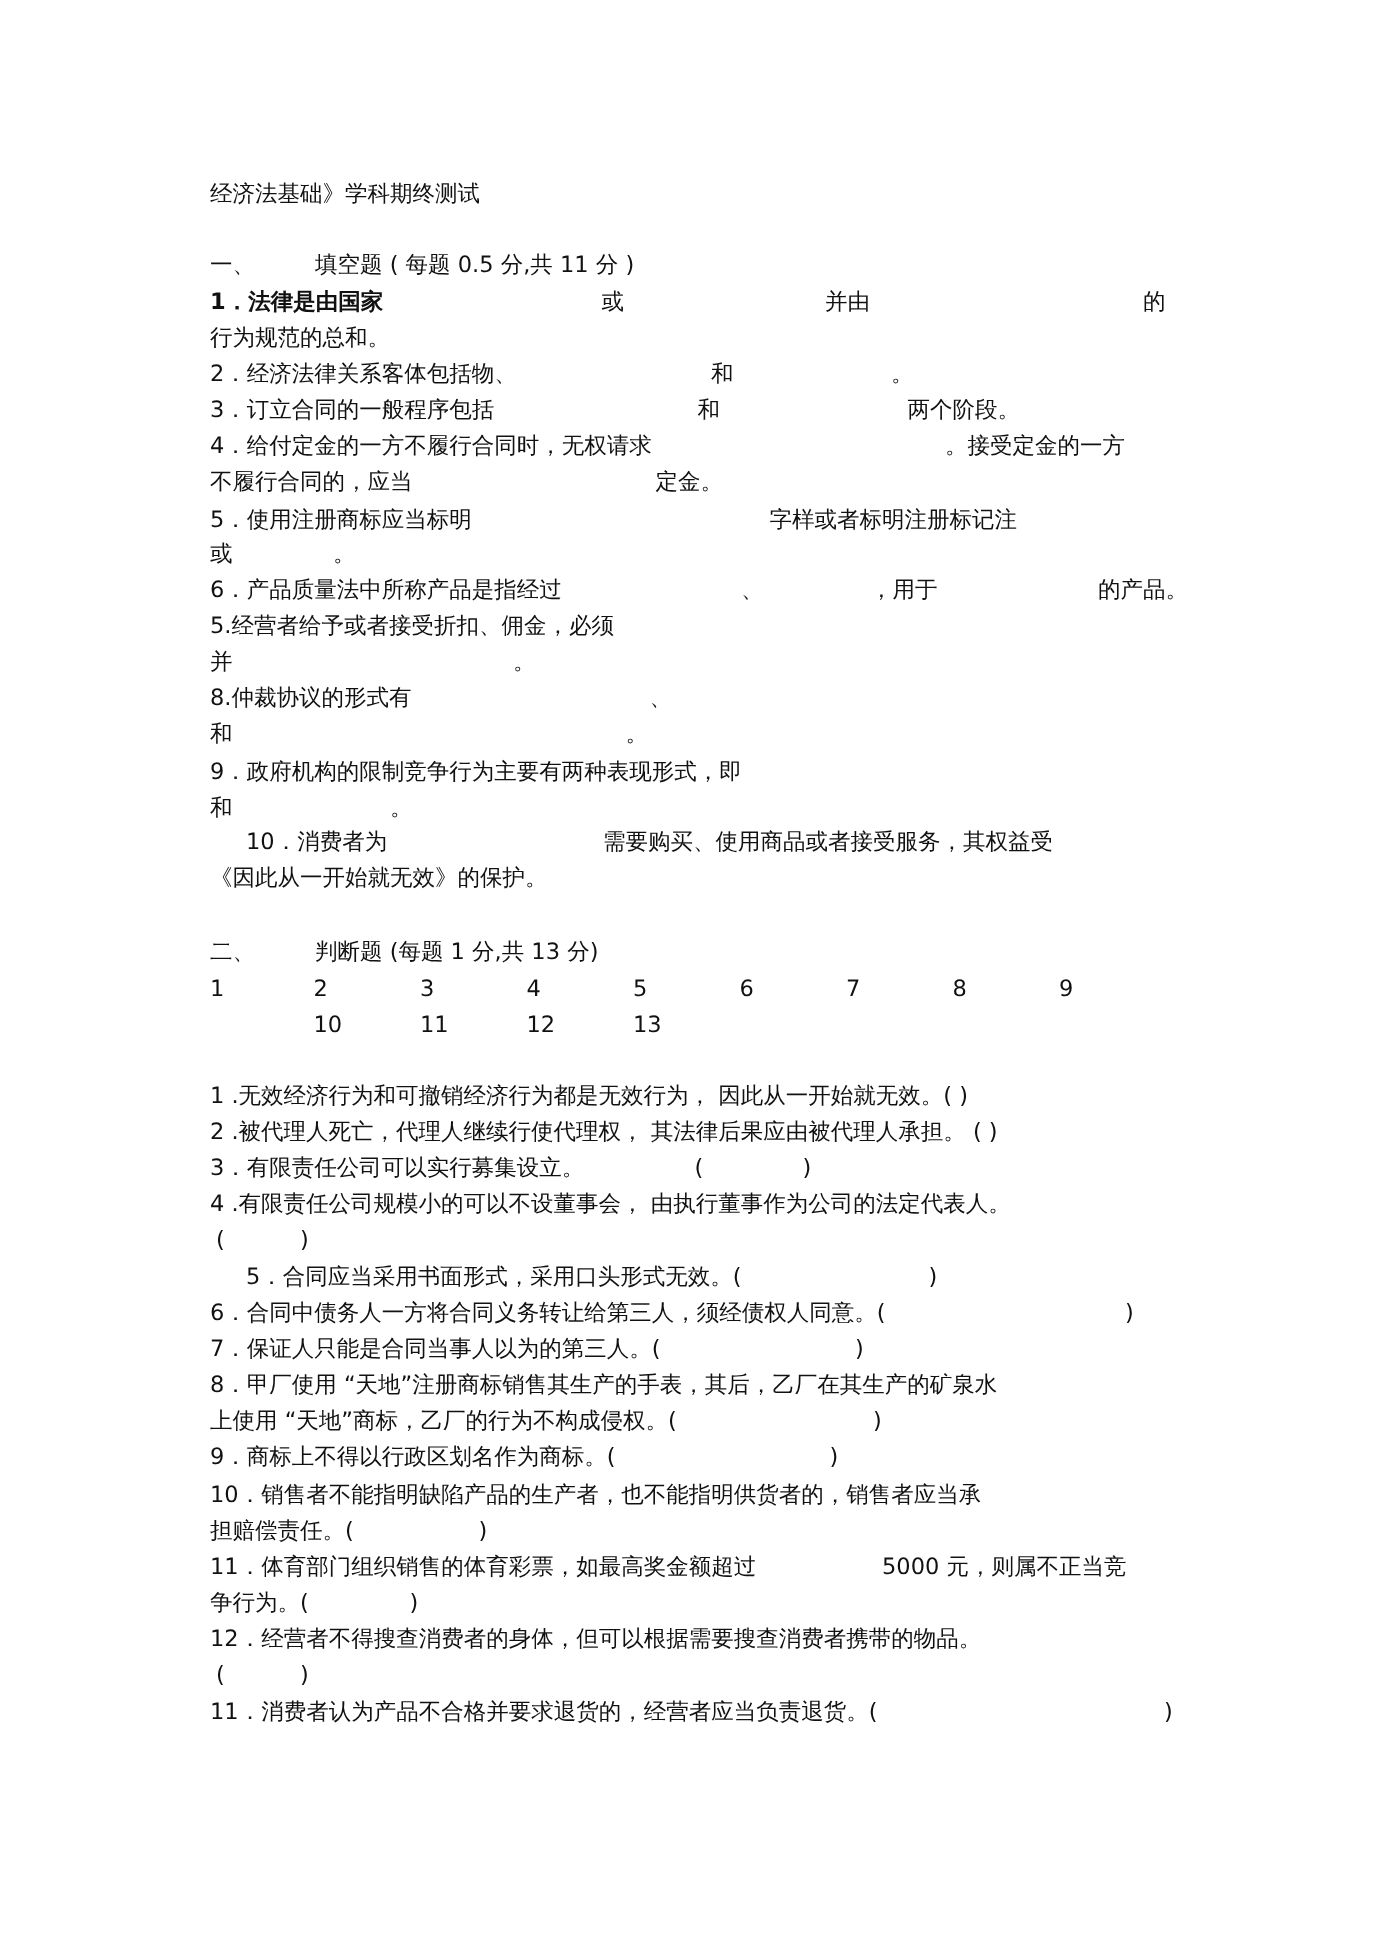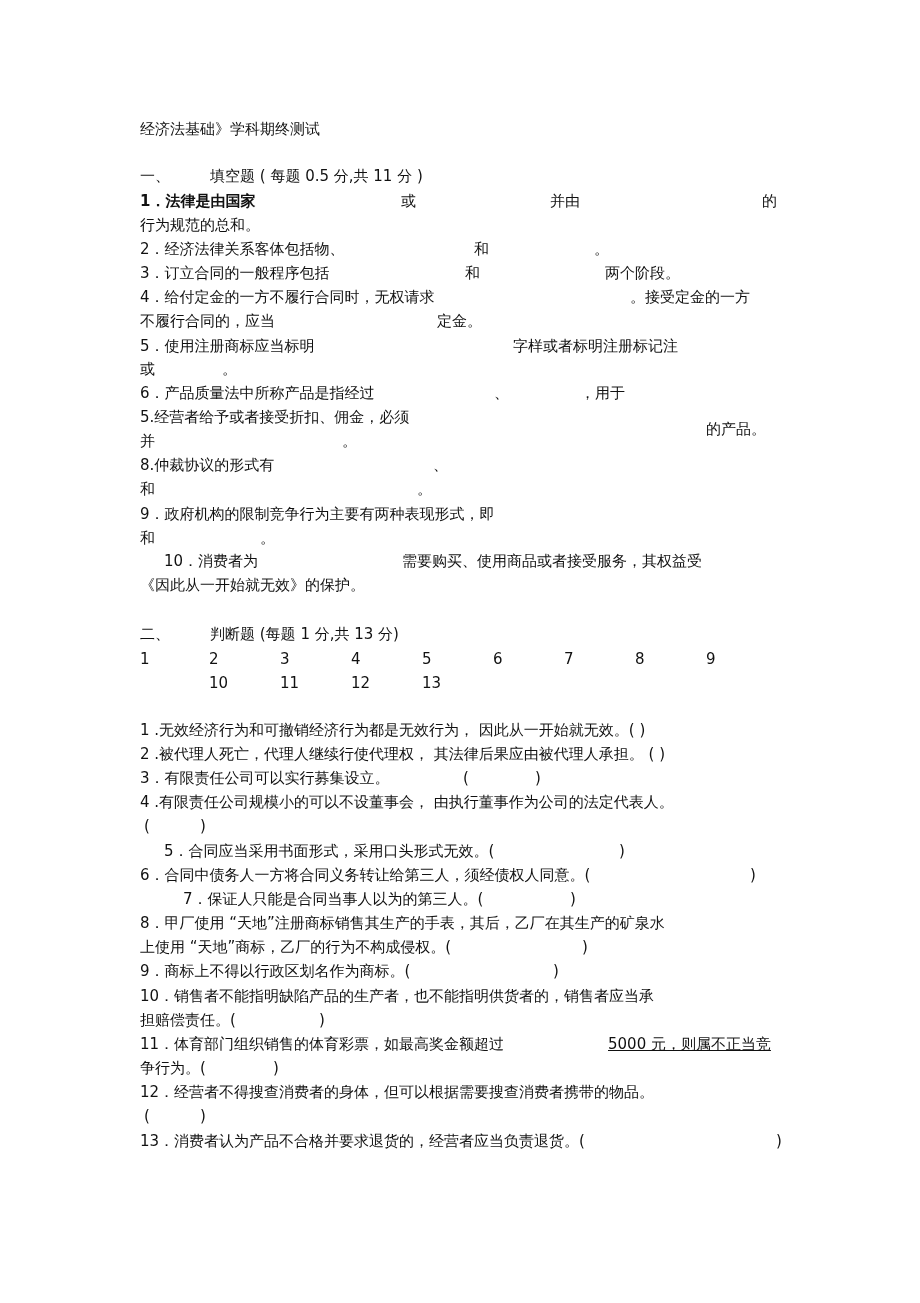--- a/index.html
+++ b/index.html
@@ -54,21 +54,21 @@
         <span class="seg" style="left: 513px;">字样或者标明注册标记注</span>
       </div>
       <div class="line" style="top: 358px;">
         <span class="seg" style="left: 140px;">或</span>
         <span class="seg" style="left: 222px;">。</span>
       </div>
       <div class="line" style="top: 382px;">
         <span class="seg" style="left: 140px; text-align: center;">6．产品质量法中所称产品是指经过</span>
         <span class="seg" style="left: 494px;">、</span>
         <span class="seg" style="left: 580px;">，用于</span>
-        <span class="seg" style="left: 706px; margin-top: 36px;">的产品。</span>
+        <span class="seg" style="left: 732px;">的产品。</span>
       </div>
       <div class="line" style="top: 406px;">
         <span class="seg" style="left: 140px;">5.经营者给予或者接受折扣、佣金，必须</span>
       </div>
       <div class="line" style="top: 430px;">
         <span class="seg" style="left: 140px;">并</span>
         <span class="seg" style="left: 342px;">。</span>
       </div>
       <div class="line" style="top: 454px;">
         <span class="seg" style="left: 140px;">8.仲裁协议的形式有</span>
@@ -136,21 +136,21 @@
       </div>
       <div class="line" style="top: 840px;">
         <span class="seg" style="left: 140px; margin-left: 24px;">5．合同应当采用书面形式，采用口头形式无效。(</span>
         <span class="seg" style="left: 619px;">)</span>
       </div>
       <div class="line" style="top: 864px;">
         <span class="seg" style="left: 140px;">6．合同中债务人一方将合同义务转让给第三人，须经债权人同意。(</span>
         <span class="seg" style="left: 750px;">)</span>
       </div>
       <div class="line" style="top: 888px;">
-        <span class="seg" style="left: 140px; margin-left: 43px;">7．保证人只能是合同当事人以为的第三人。(</span>
+        <span class="seg" style="left: 140px;">7．保证人只能是合同当事人以为的第三人。(</span>
         <span class="seg" style="left: 570px;">)</span>
       </div>
       <div class="line" style="top: 912px;">
         <span class="seg" style="left: 140px;">8．甲厂使用 “天地”注册商标销售其生产的手表，其后，乙厂在其生产的矿泉水</span>
       </div>
       <div class="line" style="top: 936px;">
         <span class="seg" style="left: 140px;">上使用 “天地”商标，乙厂的行为不构成侵权。(</span>
         <span class="seg" style="left: 582px;">)</span>
       </div>
       <div class="line" style="top: 960px;">
@@ -159,31 +159,31 @@
       </div>
       <div class="line" style="top: 985px;">
         <span class="seg" style="left: 140px;">10．销售者不能指明缺陷产品的生产者，也不能指明供货者的，销售者应当承</span>
       </div>
       <div class="line" style="top: 1009px;">
         <span class="seg" style="left: 140px;">担赔偿责任。(</span>
         <span class="seg" style="left: 319px;">)</span>
       </div>
       <div class="line" style="top: 1033px;">
         <span class="seg" style="left: 140px;">11．体育部门组织销售的体育彩票，如最高奖金额超过</span>
-        <span class="seg" style="left: 608px; text-decoration: underline;">5000 元，则属不正当竞</span>
+        <span class="seg" style="left: 588px;">5000 元，则属不正当竞</span>
       </div>
       <div class="line" style="top: 1057px;">
         <span class="seg" style="left: 140px;">争行为。(</span>
         <span class="seg" style="left: 273px;">)</span>
       </div>
       <div class="line" style="top: 1081px;">
         <span class="seg" style="left: 140px;">12．经营者不得搜查消费者的身体，但可以根据需要搜查消费者携带的物品。</span>
       </div>
       <div class="line" style="top: 1105px;">
         <span class="seg" style="left: 144px;">(</span>
         <span class="seg" style="left: 200px;">)</span>
       </div>
       <div class="line" style="top: 1130px;">
-        <span class="seg" style="left: 140px;">13．消费者认为产品不合格并要求退货的，经营者应当负责退货。(</span>
+        <span class="seg" style="left: 140px;">11．消费者认为产品不合格并要求退货的，经营者应当负责退货。(</span>
         <span class="seg" style="left: 776px;">)</span>
       </div>
     </div>
 </div>
 
 </body></html>

